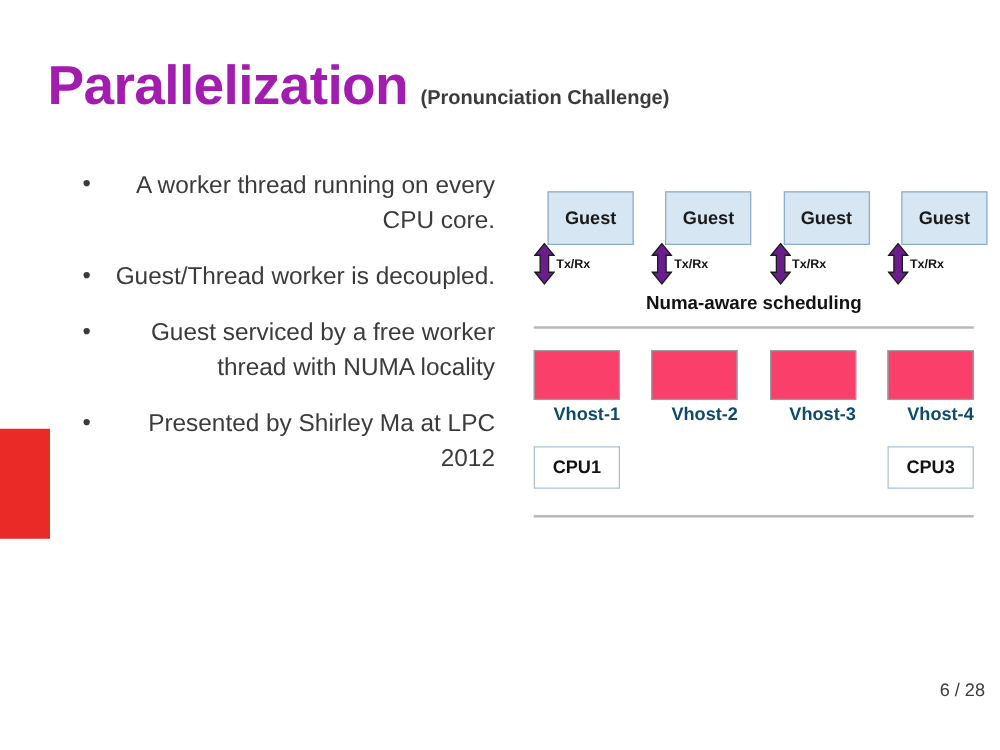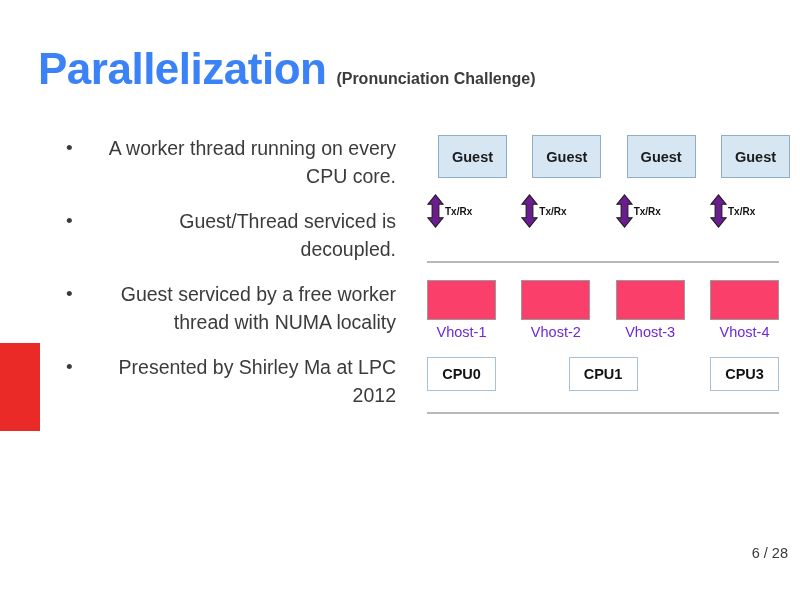--- a/index.html
+++ b/index.html
@@ -23,21 +23,21 @@
     position: absolute;
     left: 38px;
     top: 44px;
     width: 720px;
     height: 58px;
     white-space: nowrap;
   }
   #page-title {
     font-size: 44px;
     font-weight: bold;
-    color: #3b82f6;
+    color: #a21caf;
     letter-spacing: -0.5px;
     vertical-align: baseline;
   }
   #page-subtitle {
     font-size: 16px;
     font-weight: bold;
     color: #3b3b3b;
     margin-left: 10px;
     vertical-align: baseline;
   }
@@ -90,21 +90,21 @@
   }
 
   .row-boxes {
     position: absolute;
     left: 0;
     width: 352px;
     display: flex;
     justify-content: space-between;
   }
 
-  #guest-row { top: 5px; padding-left: 11px; }
+  #guest-row { top: 23px; padding-left: 11px; }
   .guest-box {
     width: 69px;
     height: 43px;
     background: #d6e6f2;
     border: 1px solid #8fadc4;
     display: flex;
     align-items: center;
     justify-content: center;
     font-size: 14.5px;
     font-weight: bold;
@@ -163,24 +163,24 @@
     width: 69px;
     height: 40px;
     background: #fb3f6b;
     border: 1px solid #9a9a9a;
     box-sizing: border-box;
   }
 
   #vhost-label-row { top: 194px; }
   .vhost-label {
     width: 69px;
-    text-align: center;
+    text-align: right;
     font-size: 14.5px;
-    font-weight: normal;
-    color: #6d28d9;
+    font-weight: bold;
+    color: #0c4a6e;
     white-space: nowrap;
   }
 
   #cpu-row { top: 227px; }
   .cpu-box {
     width: 69px;
     height: 34px;
     background: #ffffff;
     border: 1px solid #a9c1d4;
     display: flex;
@@ -214,21 +214,21 @@
 
   <div id="bullet-list">
 
     <div class="bullet-row">
       <span class="bullet-dot">•</span>
       <span class="bullet-text">A worker thread running on every CPU core.</span>
     </div>
 
     <div class="bullet-row">
       <span class="bullet-dot">•</span>
-      <span class="bullet-text">Guest/Thread serviced is decoupled.</span>
+      <span class="bullet-text">Guest/Thread worker is decoupled.</span>
     </div>
 
     <div class="bullet-row">
       <span class="bullet-dot">•</span>
       <span class="bullet-text">Guest serviced by a free worker thread with NUMA locality</span>
     </div>
 
     <div class="bullet-row">
       <span class="bullet-dot">•</span>
       <span class="bullet-text">Presented by Shirley Ma at LPC 2012</span>
@@ -270,40 +270,40 @@
 
       <div class="txrx-cell">
         <svg class="arrow-icon" viewBox="0 0 20 40">
           <polygon points="10,1 19,12 14,12 14,28 19,28 10,39 1,28 6,28 6,12 1,12" fill="#6b1d8e" stroke="#1a1a1a" stroke-width="1.2"></polygon>
         </svg>
         <span class="txrx-label">Tx/Rx</span>
       </div>
 
     </div>
 
+    <div id="numa-label">Numa-aware scheduling</div>
 
     <div id="divider-top" class="divider"></div>
     <div id="divider-bottom" class="divider"></div>
 
     <div id="vhost-row" class="row-boxes">
       <div class="vhost-box"></div>
       <div class="vhost-box"></div>
       <div class="vhost-box"></div>
       <div class="vhost-box"></div>
     </div>
 
     <div id="vhost-label-row" class="row-boxes">
       <div class="vhost-label">Vhost-1</div>
       <div class="vhost-label">Vhost-2</div>
       <div class="vhost-label">Vhost-3</div>
       <div class="vhost-label">Vhost-4</div>
     </div>
 
     <div id="cpu-row" class="row-boxes">
-      <div class="cpu-box">CPU0</div>
       <div class="cpu-box">CPU1</div>
       <div class="cpu-box">CPU3</div>
     </div>
 
   </div>
 
   <div id="page-number">6 / 28</div>
 
 </div>
 

